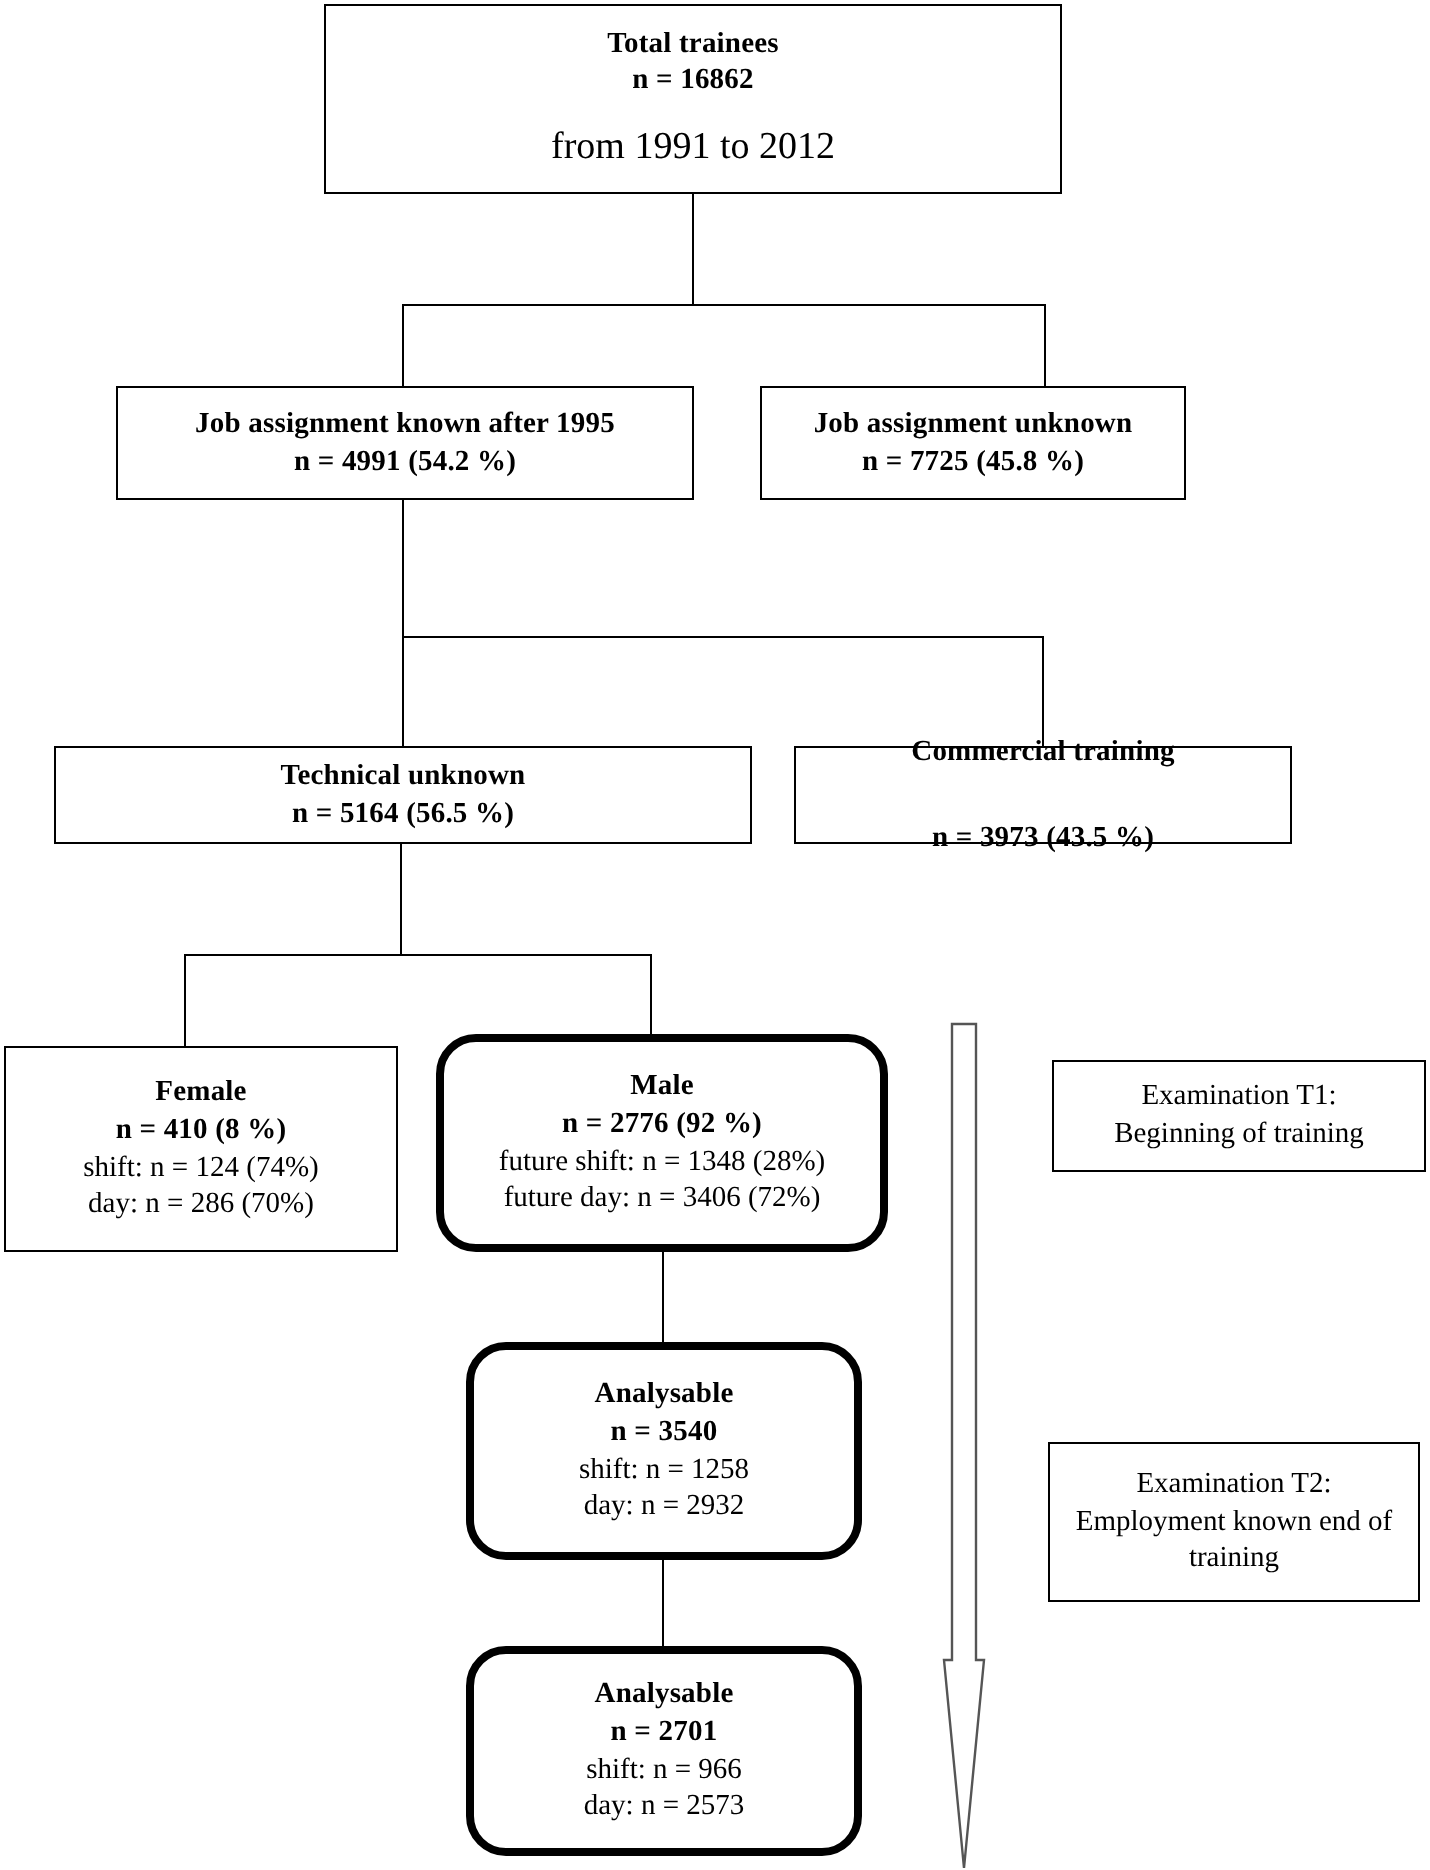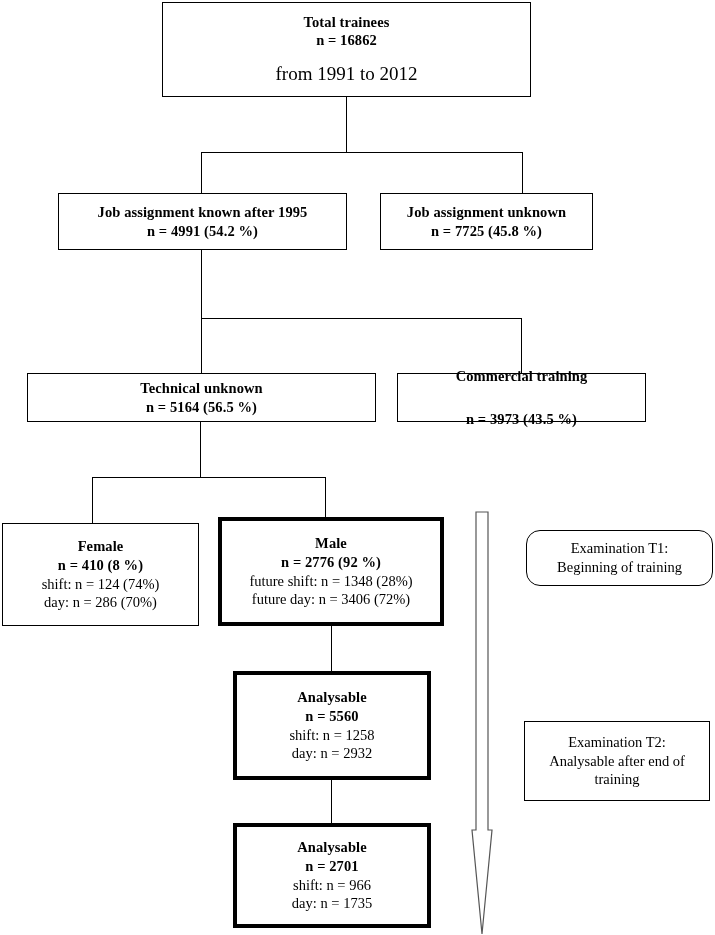--- a/index.html
+++ b/index.html
@@ -24,20 +24,21 @@
     border: 1px solid #000000;
     background: #ffffff;
     display: flex;
     flex-direction: column;
     align-items: center;
     justify-content: center;
     line-height: 1.28;
   }
   .box.thick {
     border-width: 4px;
+    border-radius: 20px;
   }
   .line-bold {
     font-weight: bold;
     font-size: 14.5px;
     letter-spacing: 0.1px;
   }
   .line-reg {
     font-weight: normal;
     font-size: 14.5px;
   }
@@ -126,41 +127,41 @@
 
   <div class="box thick" style="left:218px; top:517px; width:226px; height:109px;">
     <div class="line-bold">Male</div>
     <div class="line-bold">n = 2776 (92 %)</div>
     <div class="line-reg">future shift: n = 1348 (28%)</div>
     <div class="line-reg">future day: n = 3406 (72%)</div>
   </div>
 
   <div class="box thick" style="left:233px; top:671px; width:198px; height:109px;">
     <div class="line-bold">Analysable</div>
-    <div class="line-bold">n = 5560</div>
+    <div class="line-bold">n = 3540</div>
     <div class="line-reg">shift: n = 1258</div>
     <div class="line-reg">day: n = 2932</div>
   </div>
 
   <div class="box thick" style="left:233px; top:823px; width:198px; height:105px;">
     <div class="line-bold">Analysable</div>
     <div class="line-bold">n = 2701</div>
     <div class="line-reg">shift: n = 966</div>
-    <div class="line-reg">day: n = 1735</div>
+    <div class="line-reg">day: n = 2573</div>
   </div>
 
   <svg id="arrow-down" style="left:466px; top:508px;" width="40" height="430" viewBox="0 0 40 430">
     <path d="M 10 4 L 22 4 L 22 322 L 26 322 L 16 426 L 6 322 L 10 322 Z" fill="#ffffff" stroke="#555555" stroke-width="1.2"></path>
   </svg>
 
-  <div class="box" style="left:526px; top:530px; width:187px; height:56px;border-radius:14px;">
+  <div class="box" style="left:526px; top:530px; width:187px; height:56px;">
     <div class="exam-line">Examination T1:</div>
     <div class="exam-line">Beginning of training</div>
   </div>
 
   <div class="box" style="left:524px; top:689px; width:186px; height:80px;margin-top:32px;">
     <div class="exam-line">Examination T2:</div>
-    <div class="exam-line">Analysable after end of</div>
+    <div class="exam-line">Employment known end of</div>
     <div class="exam-line">training</div>
   </div>
 
 
 </div>
 
 </body></html>

